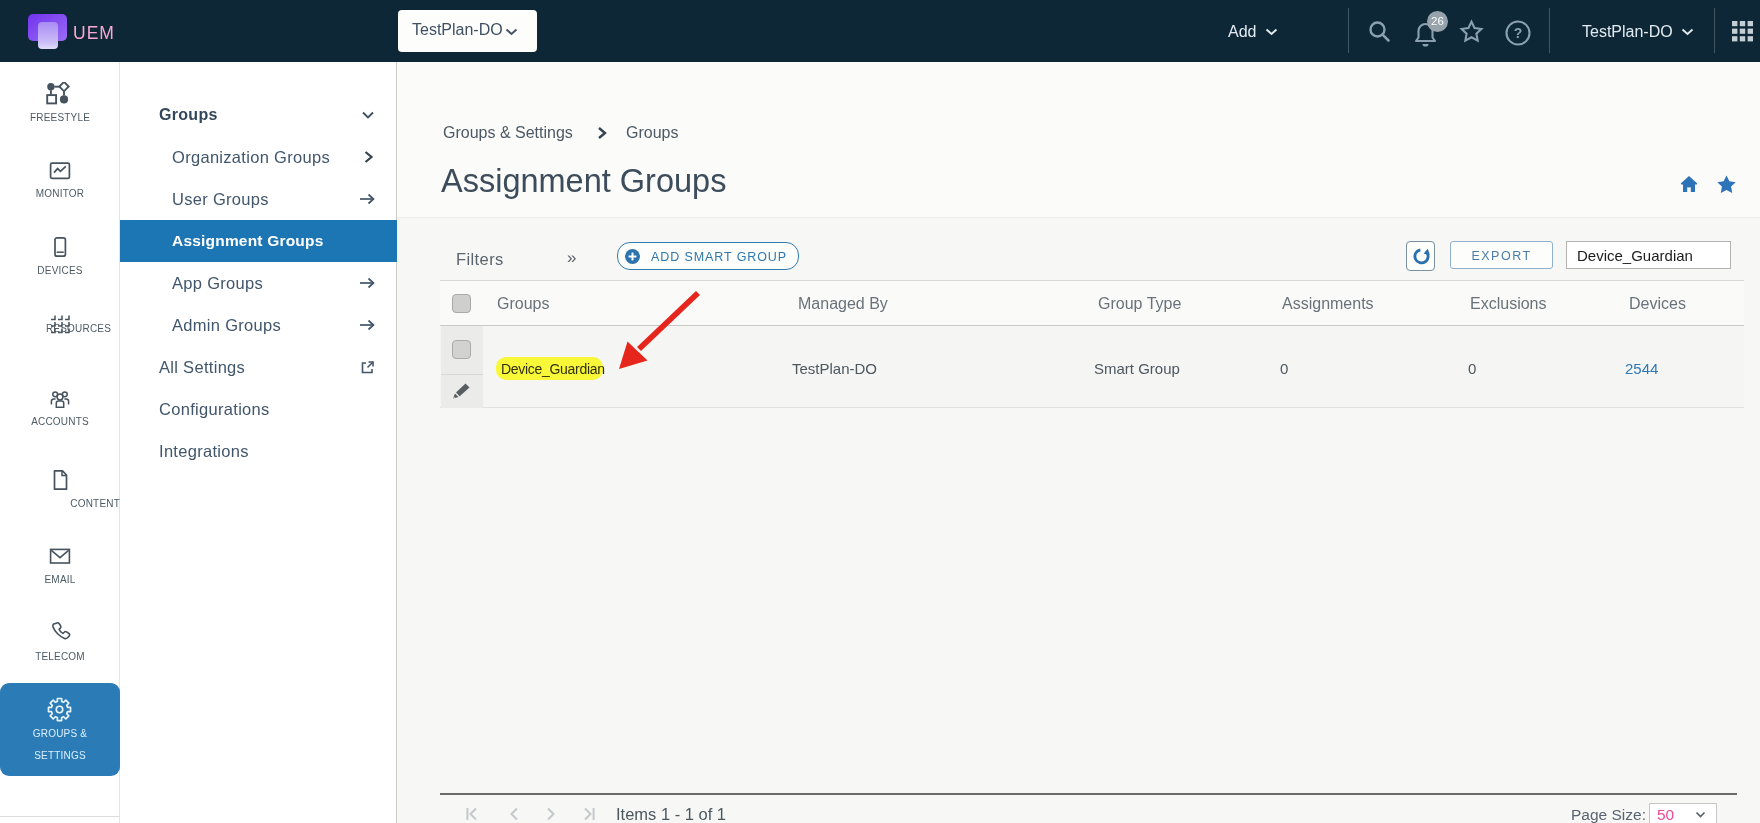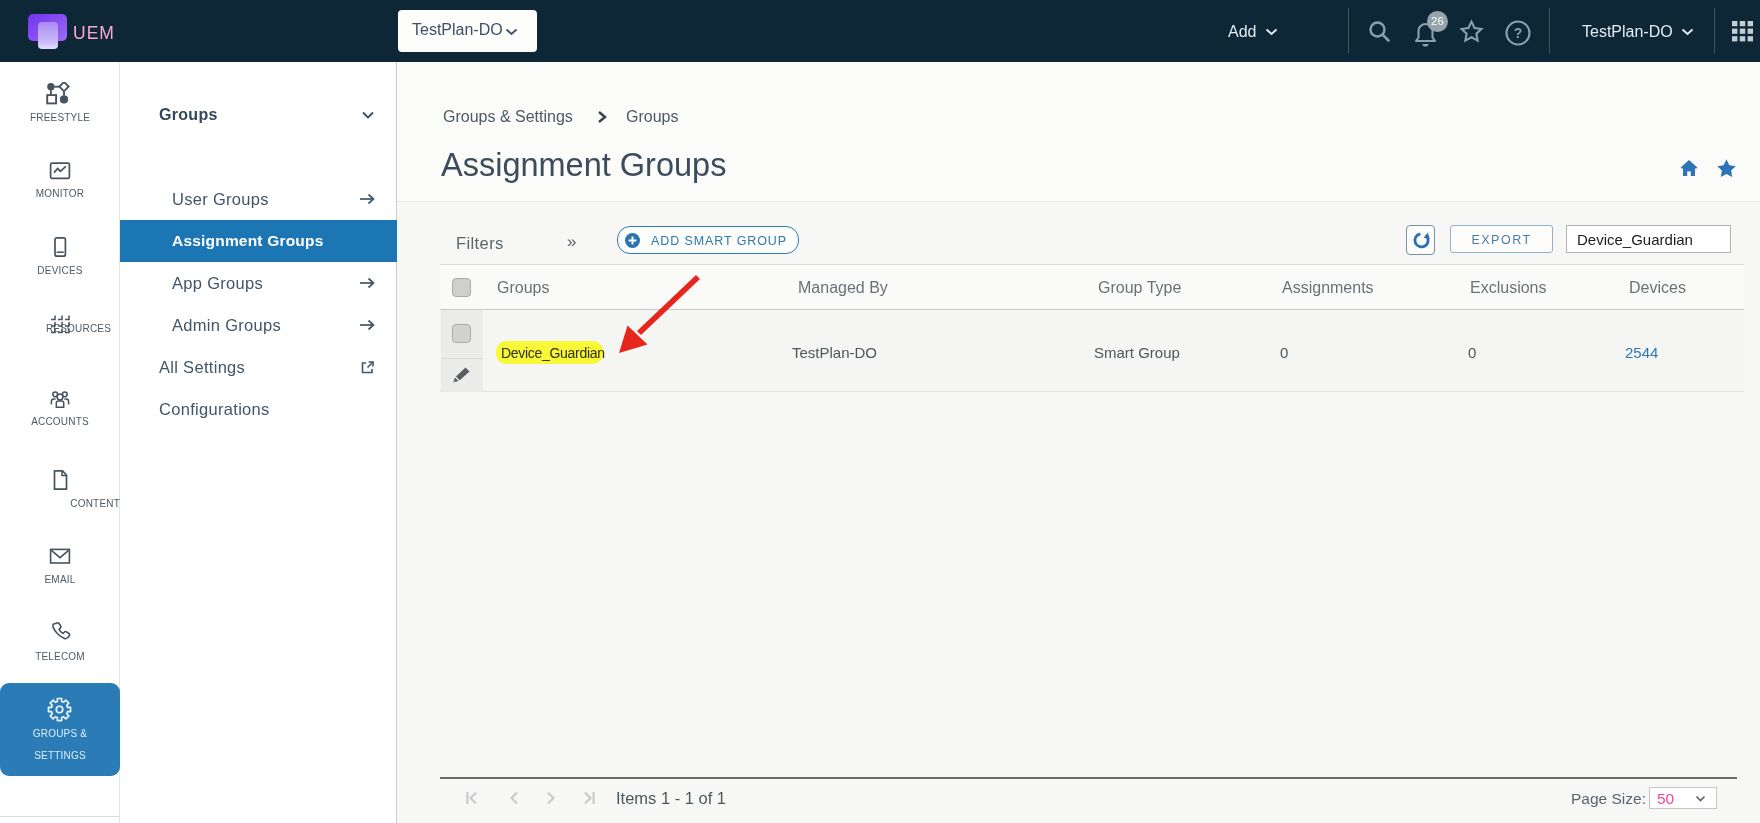--- a/index.html
+++ b/index.html
@@ -16,21 +16,21 @@
   #leftnav { position:absolute; left:0; top:62px; width:120px; height:761px; background:#ffffff; border-right:1px solid #e4e4e2; }
   .lnav-label { position:absolute; width:120px; text-align:center; font-size:10px; color:#4c5a64; letter-spacing:0.2px; }
   .lnav-icon { position:absolute; left:48px; width:24px; height:24px; }
 
   
   #subnav { position:absolute; left:120px; top:62px; width:277px; height:761px; background:#ffffff; border-right:1px solid #cdcdcb; }
   .sn-item { position:absolute; left:0; width:276px; height:42px; line-height:42px; font-size:16.5px; letter-spacing:0.3px; color:#41566b; }
   .sn-icon { position:absolute; top:14px; }
 
   
-  #main { position:absolute; left:397px; top:62px; width:1363px; height:606px; background:#fbfbf9; }
+  #main { position:absolute; left:397px; top:78px; width:1363px; height:606px; background:#fbfbf9; }
   #panel { position:absolute; left:0; top:139px; width:1363px; height:622px; background:#f7f7f5; border-top:1px solid #ebebe9; }
 </style>
 </head>
 <body>
 
 <div id="topbar">
 
   <svg class="abs" style="left:28px; top:13px;" width="40" height="38" viewBox="0 0 40 38">
     <defs>
       <linearGradient id="lg1" x1="0" y1="0" x2="1" y2="1">
@@ -189,20 +189,25 @@
   </div>
 </div>
 <div class="abs" style="left:0; top:816px; width:120px; height:1px; background:#dcdcda;"></div>
 
 <div id="subnav">
   <div class="sn-item" style="top:32px; padding-left:39px; font-weight:bold; color:#33475c; font-size:16px;">Groups
     <svg class="sn-icon" style="left:241px;" width="14" height="14" viewBox="0 0 14 14">
         <polyline points="2,4.5 7,9.5 12,4.5" fill="none" stroke="#3c4e5f" stroke-width="1.8"></polyline>
       </svg>
   </div>
+  <div class="sn-item" style="top:74px; padding-left:52px;">Organization Groups
+    <svg class="sn-icon" style="left:242px;" width="13" height="14" viewBox="0 0 13 14">
+        <polyline points="3.5,2 9.5,7 3.5,12" fill="none" stroke="#33444f" stroke-width="2.2"></polyline>
+      </svg>
+  </div>
   <div class="sn-item" style="top:116px; padding-left:52px;">User Groups
     <svg class="sn-icon" style="left:239px;" width="17" height="14" viewBox="0 0 17 14">
         <line x1="1" y1="7" x2="14" y2="7" stroke="#42566a" stroke-width="1.7"></line>
         <polyline points="9.5,2.5 14.5,7 9.5,11.5" fill="none" stroke="#42566a" stroke-width="1.7"></polyline>
       </svg>
   </div>
   <div class="sn-item" style="top:158px; padding-left:52px; background:#1d76b4; color:#ffffff; font-weight:bold; font-size:15.5px; letter-spacing:0.2px; width:277px;">Assignment Groups</div>
   <div class="sn-item" style="top:242px; padding-left:52px;">Admin Groups
     <svg class="sn-icon" style="left:239px;" width="17" height="14" viewBox="0 0 17 14">
         <line x1="1" y1="7" x2="14" y2="7" stroke="#42566a" stroke-width="1.7"></line>
@@ -216,20 +221,21 @@
       </svg>
   </div>
   <div class="sn-item" style="top:284px; padding-left:39px;">All Settings
     <svg class="sn-icon" style="left:240px;" width="15" height="15" viewBox="0 0 15 15">
       <path d="M6 3 L2.5 3 L2.5 12.5 L12 12.5 L12 9" fill="none" stroke="#42566a" stroke-width="1.6"></path>
       <polyline points="8.5,2 13,2 13,6.5" fill="none" stroke="#42566a" stroke-width="1.6"></polyline>
       <line x1="13" y1="2" x2="7.5" y2="7.5" stroke="#42566a" stroke-width="1.6"></line>
     </svg>
   </div>
   <div class="sn-item" style="top:326px; padding-left:39px;">Configurations</div>
+  <div class="sn-item" style="top:368px; padding-left:39px;">Integrations</div>
 </div>
 
 <div id="main">
   <div id="panel"></div>
 
   <div class="abs" style="left:46px; top:46px; font-size:16px; color:#4c5964;">Groups &amp; Settings</div>
   <svg class="abs" style="left:199px; top:48px;" width="12" height="14" viewBox="0 0 12 14">
       <polyline points="3,2 9,7 3,12" fill="none" stroke="#36424d" stroke-width="2.4"></polyline>
     </svg>
   <div class="abs" style="left:229px; top:46px; font-size:16px; color:#4c5964;">Groups</div>

